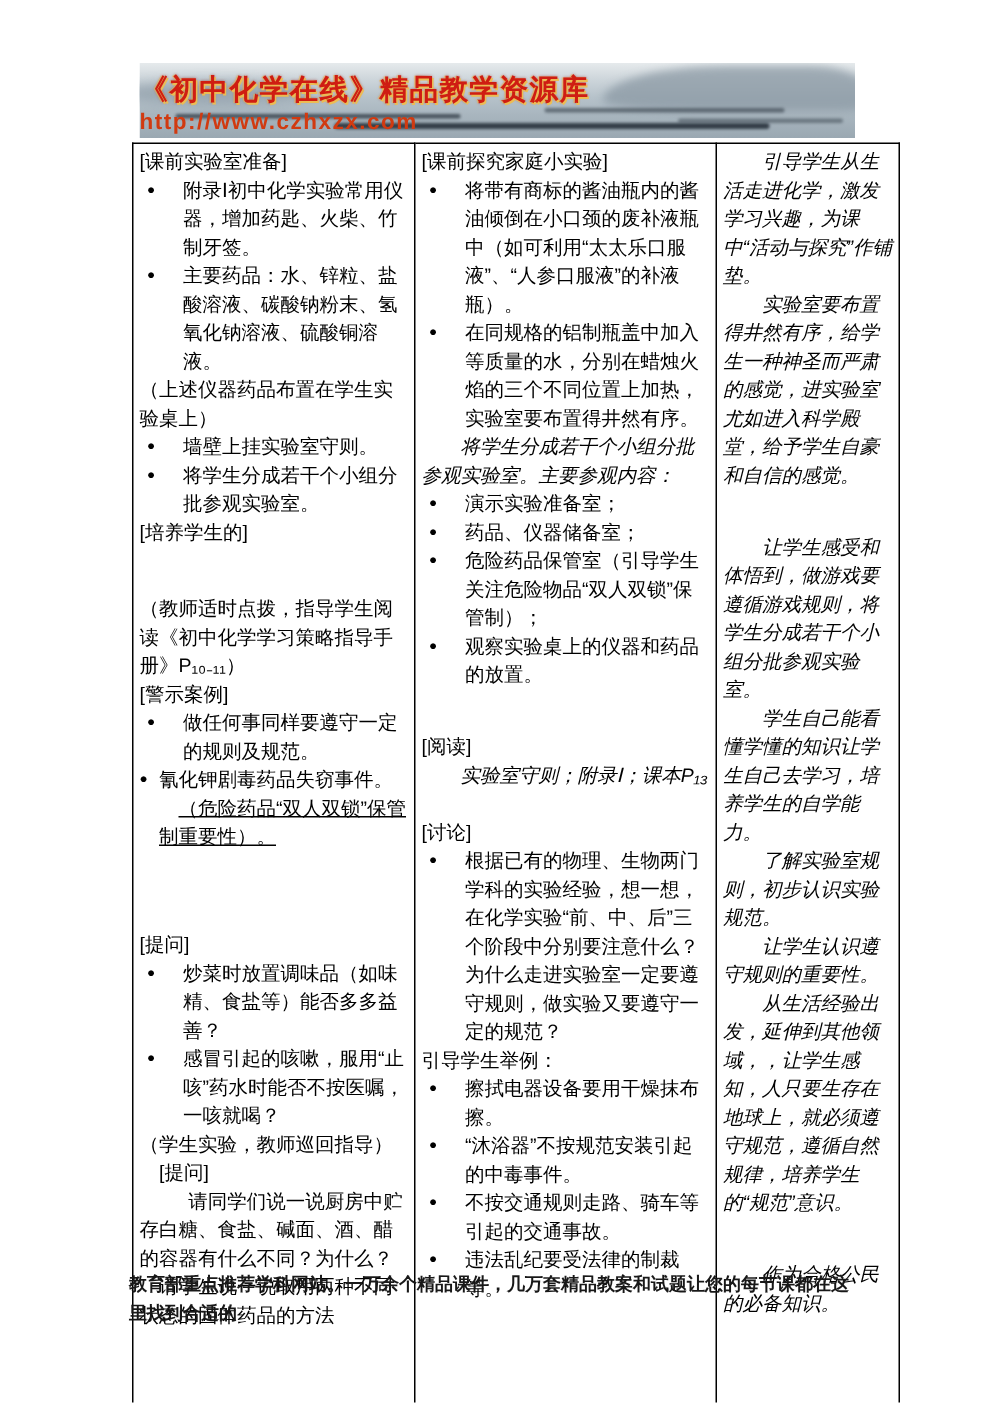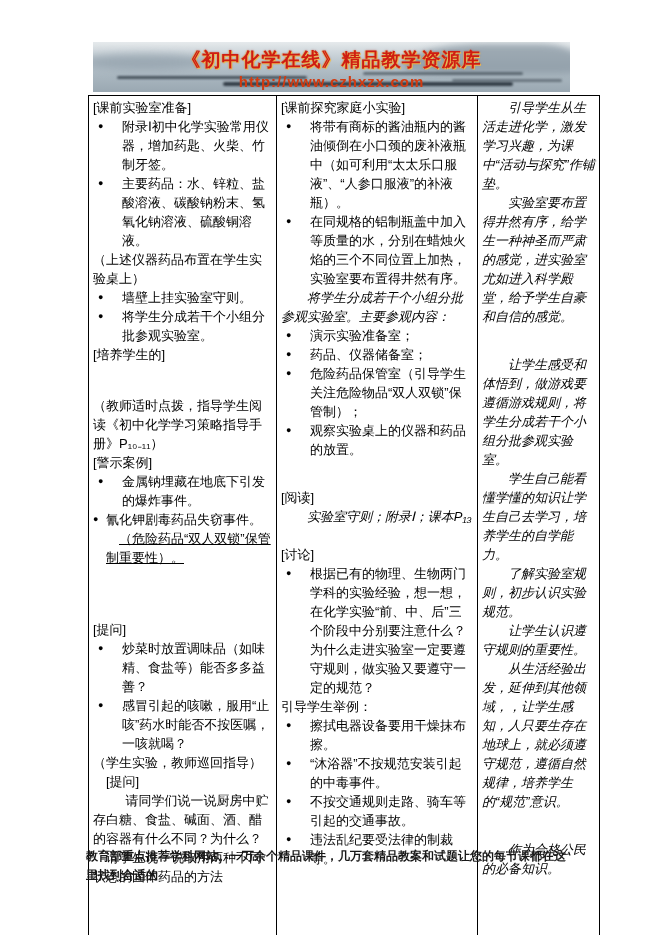--- a/index.html
+++ b/index.html
@@ -14,21 +14,21 @@
     background:linear-gradient(180deg,#e6eaec 0%,#cfd7dc 20%,#b6c2ca 46%,#a8b5be 70%,#9aa8b2 100%);}
   .banner-art .mtn{position:absolute;right:-12px;top:2px;width:180px;height:30px;background:#8b99a4;
     border-radius:60% 30% 20% 50%/100% 90% 10% 30%;filter:blur(3px);opacity:.75;}
   .banner-art .hill{position:absolute;left:-14px;top:12px;width:130px;height:16px;background:#93a1ac;
     border-radius:50%;filter:blur(4px);opacity:.8;}
   .banner-art .st{position:absolute;background:#323d47;filter:blur(1px);border-radius:2px;}
   .banner-art .s1{left:24px;bottom:13px;width:190px;height:3px;opacity:.8;}
   .banner-art .s2{left:130px;bottom:6px;width:290px;height:4px;opacity:.9;background:#28323c;}
   .banner-art .s3{left:270px;bottom:17px;width:160px;height:3px;opacity:.6;}
   .banner-art .s4{right:8px;bottom:10px;width:110px;height:3px;opacity:.5;}
-  .banner-text{position:absolute;inset:0;text-align:center;}
+  .banner-text{position:absolute;inset:0;text-align:left;}
   .banner-title{
     margin-top:5px;font-family:"Liberation Serif",serif;font-weight:bold;font-size:19px;
     color:#cf1d12;letter-spacing:1px;
     text-shadow:1px 1px 0 rgba(238,190,80,.95),-1px 0 0 rgba(238,190,80,.55),0 0 2px rgba(160,30,20,.6);}
   .banner-url{margin-top:0;font-weight:bold;font-size:15px;color:#d13a10;letter-spacing:1px;}
   
   table.grid{position:absolute;left:88px;top:95px;width:489px;border-collapse:collapse;table-layout:fixed;}
   table.grid td{border:1px solid #000;vertical-align:top;padding:2px 3px 2px 4px;height:737px;overflow:hidden;}
   td.c1{width:180px;} td.c2{width:193px;} td.c3{width:114px;}
   .cell{font-size:13px;line-height:19px;}
@@ -72,21 +72,21 @@
             <div class="blk h">[课前实验室准备]</div>
             <div class="blk b"><span class="dot">●</span><span>附录Ⅰ初中化学实验常用仪器，增加药匙、火柴、竹制牙签。</span></div>
             <div class="blk b"><span class="dot">●</span><span>主要药品：水、锌粒、盐酸溶液、碳酸钠粉末、氢氧化钠溶液、硫酸铜溶液。</span></div>
             <div class="blk p">（上述仪器药品布置在学生实验桌上）</div>
             <div class="blk b"><span class="dot">●</span><span>墙壁上挂实验室守则。</span></div>
             <div class="blk b"><span class="dot">●</span><span>将学生分成若干个小组分批参观实验室。</span></div>
             <div class="blk h">[培养学生的]</div>
             <div class="blk gap" style="height: 32px;"></div>
             <div class="blk p">（教师适时点拨，指导学生阅读《初中化学学习策略指导手册》P₁₀₋₁₁）</div>
             <div class="blk h">[警示案例]</div>
-            <div class="blk b"><span class="dot">●</span><span>金属钠埋藏在地底下引发的爆炸事件。</span></div>
+            <div class="blk b"><span class="dot">●</span><span>做任何事同样要遵守一定的规则及规范。</span></div>
             <div class="blk bt"><span class="dot">●</span><span>氰化钾剧毒药品失窃事件。</span></div>
             <div class="blk pin">（危险药品“双人双锁”保管制重要性）。</div>
             <div class="blk gap" style="height: 53px;"></div>
             <div class="blk h">[提问]</div>
             <div class="blk b"><span class="dot">●</span><span>炒菜时放置调味品（如味精、食盐等）能否多多益善？</span></div>
             <div class="blk b"><span class="dot">●</span><span>感冒引起的咳嗽，服用“止咳”药水时能否不按医嘱，一咳就喝？</span></div>
             <div class="blk p">（学生实验，教师巡回指导）</div>
             <div class="blk pi1">[提问]</div>
             <div class="blk pi25">请同学们说一说厨房中贮存白糖、食盐、碱面、酒、醋的容器有什么不同？为什么？</div>
             <div class="blk pi1">请学生说一说取用两种不同状态的固体药品的方法</div>

